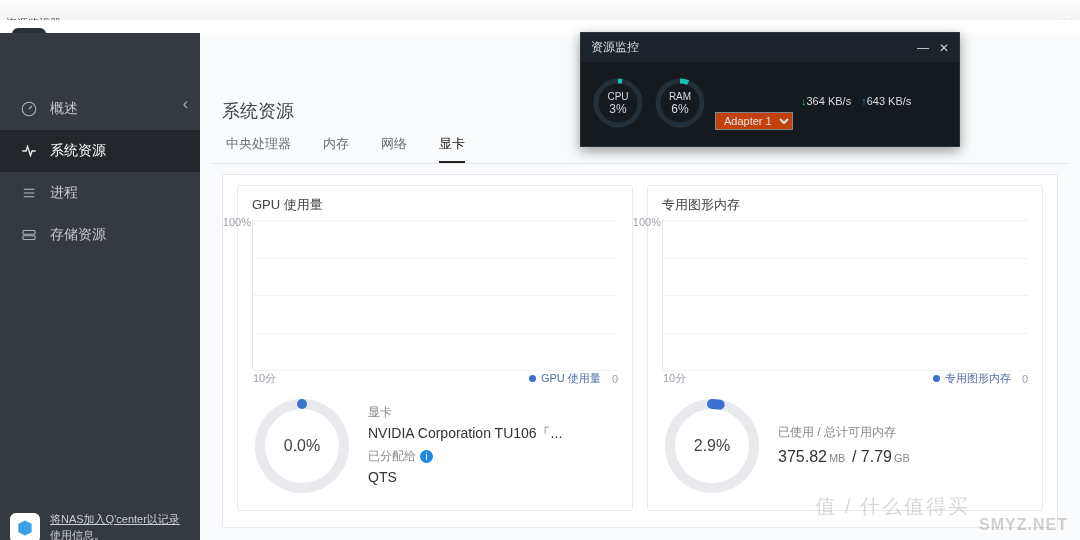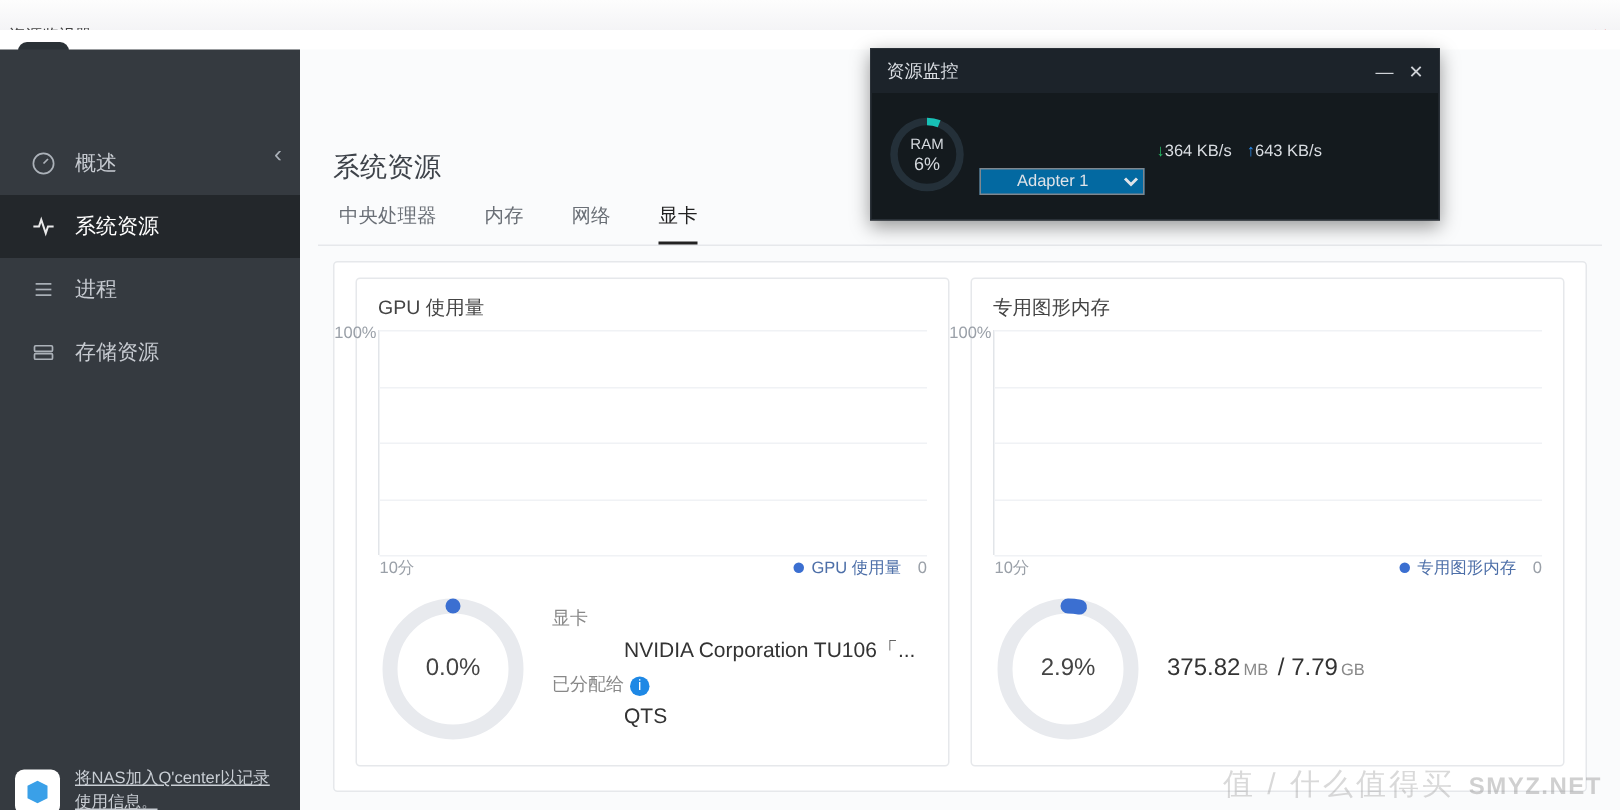--- a/index.html
+++ b/index.html
@@ -46,46 +46,46 @@
   .chart .legend{ position:absolute; right:0; bottom:-16px; font-size:11px; color:#4d6fa8; display:flex; align-items:center; gap:5px;}
   .legend .dot{ width:7px; height:7px; border-radius:50%; background:#3b6fd1;}
   .legend .zero{ color:#9aa0a8; margin-left:6px;}
   .chart svg.line{ position:absolute; inset:0; }
 
   .stats { display:flex; gap:16px; margin-top:26px; align-items:center;}
   .donut { width:100px; height:100px; position:relative; flex:0 0 100px;}
   .donut svg { transform:rotate(-90deg);}
   .donut .pct{ position:absolute; inset:0; display:flex; align-items:center; justify-content:center; font-size:16px; color:#444;}
   .meta { font-size:12px; color:#888; line-height:1.7;}
-  .meta .big{ font-size:14px; color:#333;margin-left:48px;}
+  .meta .big{ font-size:14px; color:#333;}
   .meta .val{ font-size:16px; color:#333;}
   .meta .unit{ font-size:11px; color:#888; margin:12px 2px;}
   .info-ico{ display:inline-block; width:13px;height:13px;border-radius:50%;background:#1e88e5;color:#fff;font-size:10px;text-align:center;line-height:13px;margin-left:4px;}
 
   
   .mini { position:absolute; top:32px; left:580px; width:380px; background:#141a1e; color:#d9dde2; border:1px solid #2a3138; box-shadow:0 4px 12px rgba(0,0,0,.4); font-size:11px; z-index:50;}
   .mini-title{ display:flex; justify-content:space-between; align-items:center; padding:6px 10px; background:#1c232a; font-size:12px;}
   .mini-title .acts{ display:flex; gap:10px; color:#cfd3d8;}
   .mini-body{ display:flex; align-items:center; gap:8px; padding:10px 10px 12px 10px;}
   .ring{ width:54px;height:54px; position:relative;}
   .ring svg{ transform:rotate(-90deg);}
   .ring .lbl{position:absolute; inset:0; display:flex; flex-direction:column; align-items:center; justify-content:center; font-size:10px; color:#d5d9de;}
   .ring .lbl .v{font-size:12px;}
   .mini-right{ flex:1; }
   .adapter{ display:flex; align-items:center; gap:8px; margin-bottom:4px;}
-  .adapter select{ background:#0369a1; color:#dfe3e8; border:1px solid #7f878f; font-size:11px; padding:1px 20px;margin-top:40px;}
+  .adapter select{ background:#c2410c; color:#dfe3e8; border:1px solid #7f878f; font-size:11px; padding:1px 4px;margin-top:40px;}
   .net{ display:flex; gap:10px; align-items:center;}
   .arrow-dn{color:#25c268;}
   .arrow-up{color:#2b8ef0;}
   .mini-chart{ position:relative; height:58px; border:1px solid #2b333b; background:#0d1318; margin-top:4px;}
   .mini-chart .yl{position:absolute; left:-26px; font-size:10px; color:#8f969d;}
   .mini-chart svg{position:absolute; inset:0;}
 
   .watermark{ position:absolute; right:12px; bottom:6px; font-size:16px; color:rgba(120,120,120,.35); font-weight:bold; letter-spacing:1px; z-index:2;}
-  .watermark2{ position:absolute; right:110px; bottom:4px; font-size:20px; color:rgba(160,160,160,.4); letter-spacing:2px; z-index:2;}
+  .watermark2{ position:absolute; right:110px; bottom:20px; font-size:20px; color:rgba(160,160,160,.4); letter-spacing:2px; z-index:2;}
 </style>
 </head>
 <body>
 
 <div class="titlebar">
   <span>资源监视器</span>
   <div class="titlebar-right">
     <span class="tb-btn">—</span>
     <span class="tb-btn">+</span>
     <span class="tb-btn tb-close">✕</span>
@@ -223,40 +223,51 @@
           </div>
           <div class="stats">
             <div class="donut">
               <svg width="100" height="100">
                   <circle cx="50" cy="50" r="42" fill="none" stroke="#e8eaee" stroke-width="10"></circle>
                   <circle id="vram-arc" cx="50" cy="50" r="42" fill="none" stroke="#3b6fd1" stroke-width="10" stroke-dasharray="7.7 264" stroke-linecap="round"></circle>
                 </svg>
               <div class="pct">2.9%</div>
             </div>
             <div class="meta">
+              <div>已使用 / 总计可用内存</div>
               <div>
                 <span class="val">375.82</span><span class="unit">MB</span><span class="val"> / </span><span class="val">7.79</span><span class="unit">GB</span>
               </div>
             </div>
           </div>
         </div>
       </div>
     </div>
   </div>
 </div>
 
 <div class="mini">
   <div class="mini-title">
     <span>资源监控</span>
     <span class="acts">
         <span>—</span>
         <span>✕</span>
       </span>
   </div>
   <div class="mini-body">
+    <div class="ring">
+      <svg width="54" height="54">
+          <circle cx="27" cy="27" r="22" fill="none" stroke="#243039" stroke-width="5"></circle>
+          <circle id="cpu-arc" cx="27" cy="27" r="22" fill="none" stroke="#17c1b6" stroke-width="5" stroke-dasharray="4.1 138"></circle>
+        </svg>
+      <div class="lbl">
+          <span>CPU</span>
+          <span class="v">3%</span>
+        </div>
+    </div>
     <div class="ring">
       <svg width="54" height="54">
           <circle cx="27" cy="27" r="22" fill="none" stroke="#243039" stroke-width="5"></circle>
           <circle id="ram-arc" cx="27" cy="27" r="22" fill="none" stroke="#17c1b6" stroke-width="5" stroke-dasharray="8.3 138"></circle>
         </svg>
       <div class="lbl">
           <span>RAM</span>
           <span class="v">6%</span>
         </div>
     </div>

